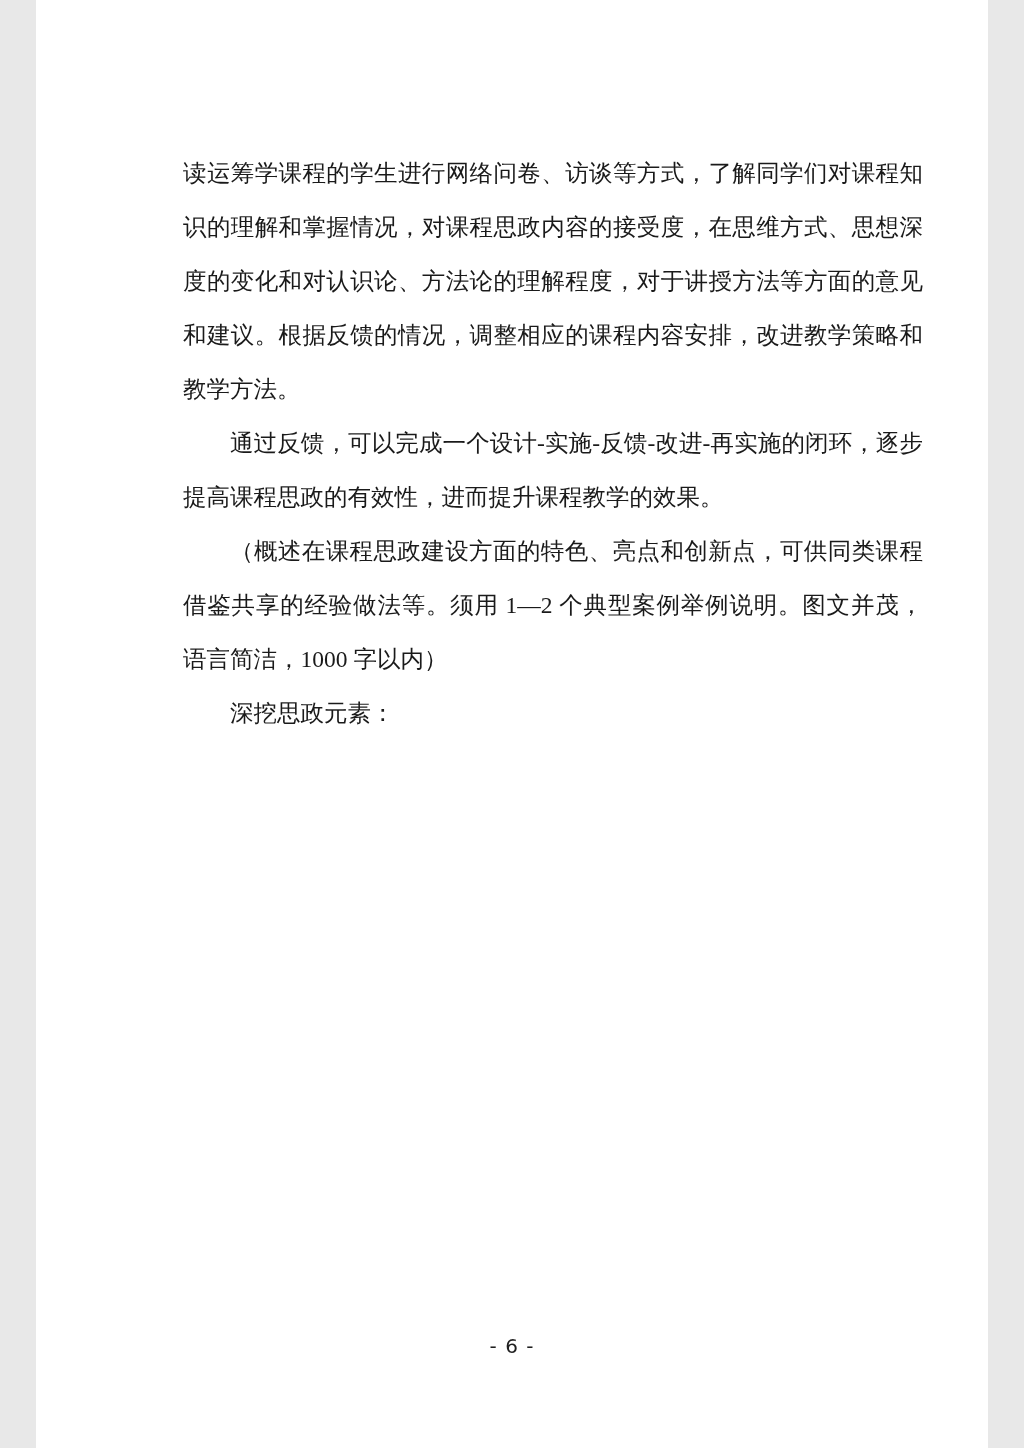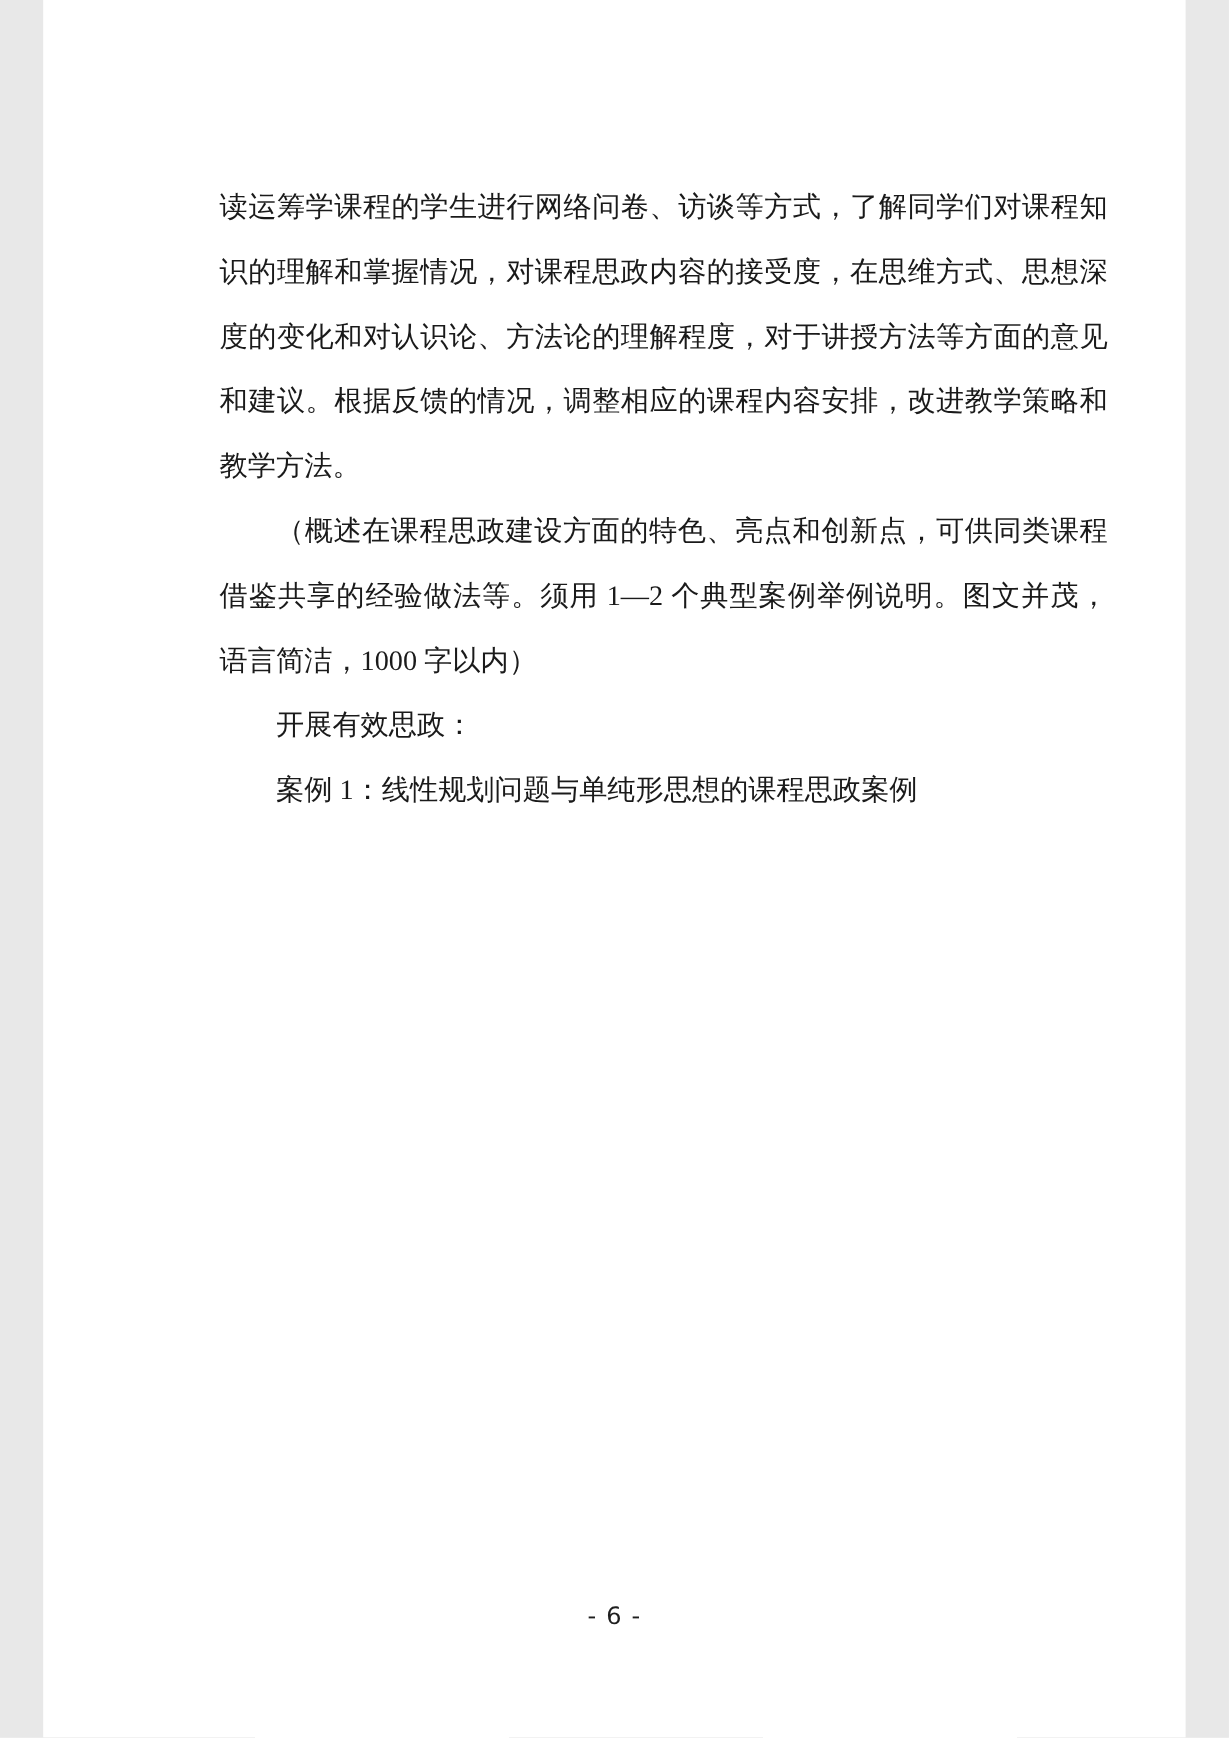--- a/index.html
+++ b/index.html
@@ -54,27 +54,27 @@
 </style>
 </head>
 <body>
 
 <div class="page">
 
   <div class="doc-body">
 
     <p>读运筹学课程的学生进行网络问卷、访谈等方式，了解同学们对课程知识的理解和掌握情况，对课程思政内容的接受度，在思维方式、思想深度的变化和对认识论、方法论的理解程度，对于讲授方法等方面的意见和建议。根据反馈的情况，调整相应的课程内容安排，改进教学策略和教学方法。</p>
 
+    <p class="indent">通过反馈，可以完成一个设计-实施-反馈-改进-再实施的闭环，逐步提高课程思政的有效性，进而提升课程教学的效果。</p>
 
 
     <p class="indent">（概述在课程思政建设方面的特色、亮点和创新点，可供同类课程借鉴共享的经验做法等。须用 1—2 个典型案例举例说明。图文并茂，语言简洁，1000 字以内）</p>
 
-    <p class="indent">开展有效思政：</p>
+    <p class="indent">深挖思政元素：</p>
 
 
 
-    <p class="indent">案例 1：线性规划问题与单纯形思想的课程思政案例</p>
 
   </div>
 
   <div class="page-number">- 6 -</div>
 
 </div>
 
 </body></html>

